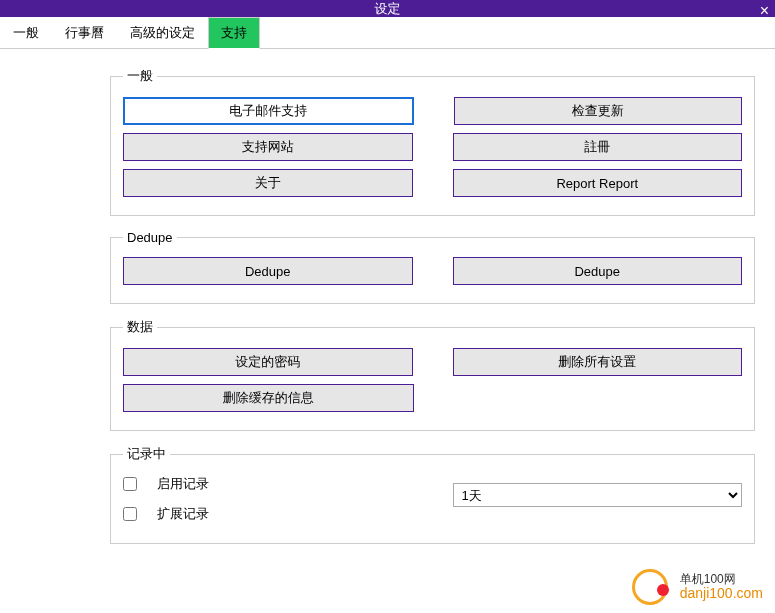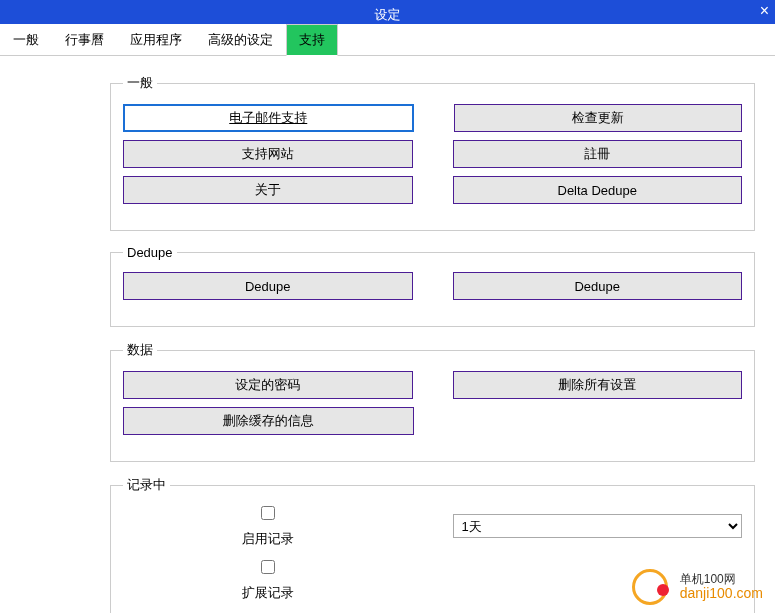--- a/index.html
+++ b/index.html
@@ -1,73 +1,72 @@
 <!DOCTYPE html>
 <html><head>
 <meta charset="utf-8">
 <style>
 * { box-sizing: border-box; margin: 0; padding: 0; }
 body { font-family: "Microsoft YaHei", Arial, sans-serif; font-size: 13px; background: #fff; width: 775px; height: 613px; overflow: hidden; position: relative; }
-.titlebar { background: #1d4ed8; color: #fff; height: 24px; display: flex; align-items: flex-end; justify-content: center; position: relative; font-size: 13px; }
+.titlebar { background: #4c1d95; color: #fff; height: 17px; display: flex; align-items: flex-start; justify-content: center; position: relative; font-size: 13px; }
 .titlebar .close { position: absolute; right: 6px; top: 2px; font-size: 16px; cursor: pointer; }
 .tabs { display: flex; border-bottom: 1px solid #ccc; background: #fff; }
 .tab { padding: 6px 12px; font-size: 13px; cursor: pointer; border: 1px solid transparent; border-bottom: none; background: #fff; }
 .tab.active { border: 1px solid #ccc; border-bottom: 1px solid #fff; margin-bottom: -1px; background: #22c55e; }
 .content { padding: 18px 20px 0 110px; }
 fieldset { border: 1px solid #ccc; margin-bottom: 14px; padding: 12px 12px 14px 12px; }
 legend { font-size: 13px; padding: 0 4px; }
 .row { display: flex; gap: 40px; margin-bottom: 8px; }
-.row:last-child { margin-bottom: 12px; }
+.row:last-child { margin-bottom: 4px; }
 .btn { flex: 1; height: 28px; background: #e6e6e6; border: 1px solid #4c1d95; font-size: 13px; cursor: pointer; display: flex; align-items: center; justify-content: center; }
-.btn.active { border: 2px solid #1a6fd6; background: #fff; text-decoration: underline; }
+.btn.active { border: 2px solid #1a6fd6; background: #fff; }
 .spacer { flex: 1; }
-.check-row { display: flex; align-items: center; gap: 10px; margin-bottom: 12px; flex-direction: column; }
+.check-row { display: flex; align-items: center; gap: 20px; margin-bottom: 12px; }
 .check-row input[type="checkbox"] { width: 14px; height: 14px; cursor: pointer; }
 .record-grid { display: flex; gap: 40px; align-items: flex-start; }
 .record-left { flex: 1; }
 .record-right { flex: 1; }
 .select { width: 100%; height: 24px; border: 1px solid #aaa; font-size: 13px; padding: 0 4px; background: #fff; margin-top: 8px; }
 .watermark { position: absolute; right: 12px; bottom: 8px; display: flex; align-items: center; gap: 12px; }
 .wm-icon { width: 36px; height: 36px; border: 3px solid #f5a623; border-radius: 50%; position: relative; }
 .wm-icon::after { content: ""; position: absolute; right: -4px; top: 12px; width: 12px; height: 12px; background: #e23; border-radius: 50%; }
 .wm-text { display: flex; flex-direction: column; font-size: 12px; line-height: 1.1; color: #333; }
 .wm-text .t2 { color: #e88b00; font-size: 14px; }
-fieldset.record { padding-bottom: 16px; }
+fieldset.record { padding-bottom: 8px; }
 </style>
 </head>
 <body>
 
 <div class="titlebar">
   <span>设定</span>
   <span class="close">×</span>
 </div>
 
 <div class="tabs">
   <div class="tab">一般</div>
   <div class="tab">行事曆</div>
-  <div class="tab">应用程序</div>
   <div class="tab">高级的设定</div>
   <div class="tab active">支持</div>
 </div>
 
 <div class="content">
 
   <fieldset>
     <legend>一般</legend>
     <div class="row">
       <div class="btn active">电子邮件支持</div>
       <div class="btn">检查更新</div>
     </div>
     <div class="row">
       <div class="btn">支持网站</div>
       <div class="btn">註冊</div>
     </div>
     <div class="row">
       <div class="btn">关于</div>
-      <div class="btn">Delta Dedupe</div>
+      <div class="btn">Report Report</div>
     </div>
   </fieldset>
 
   <fieldset>
     <legend>Dedupe</legend>
     <div class="row">
       <div class="btn">Dedupe</div>
       <div class="btn">Dedupe</div>
     </div>
   </fieldset>

